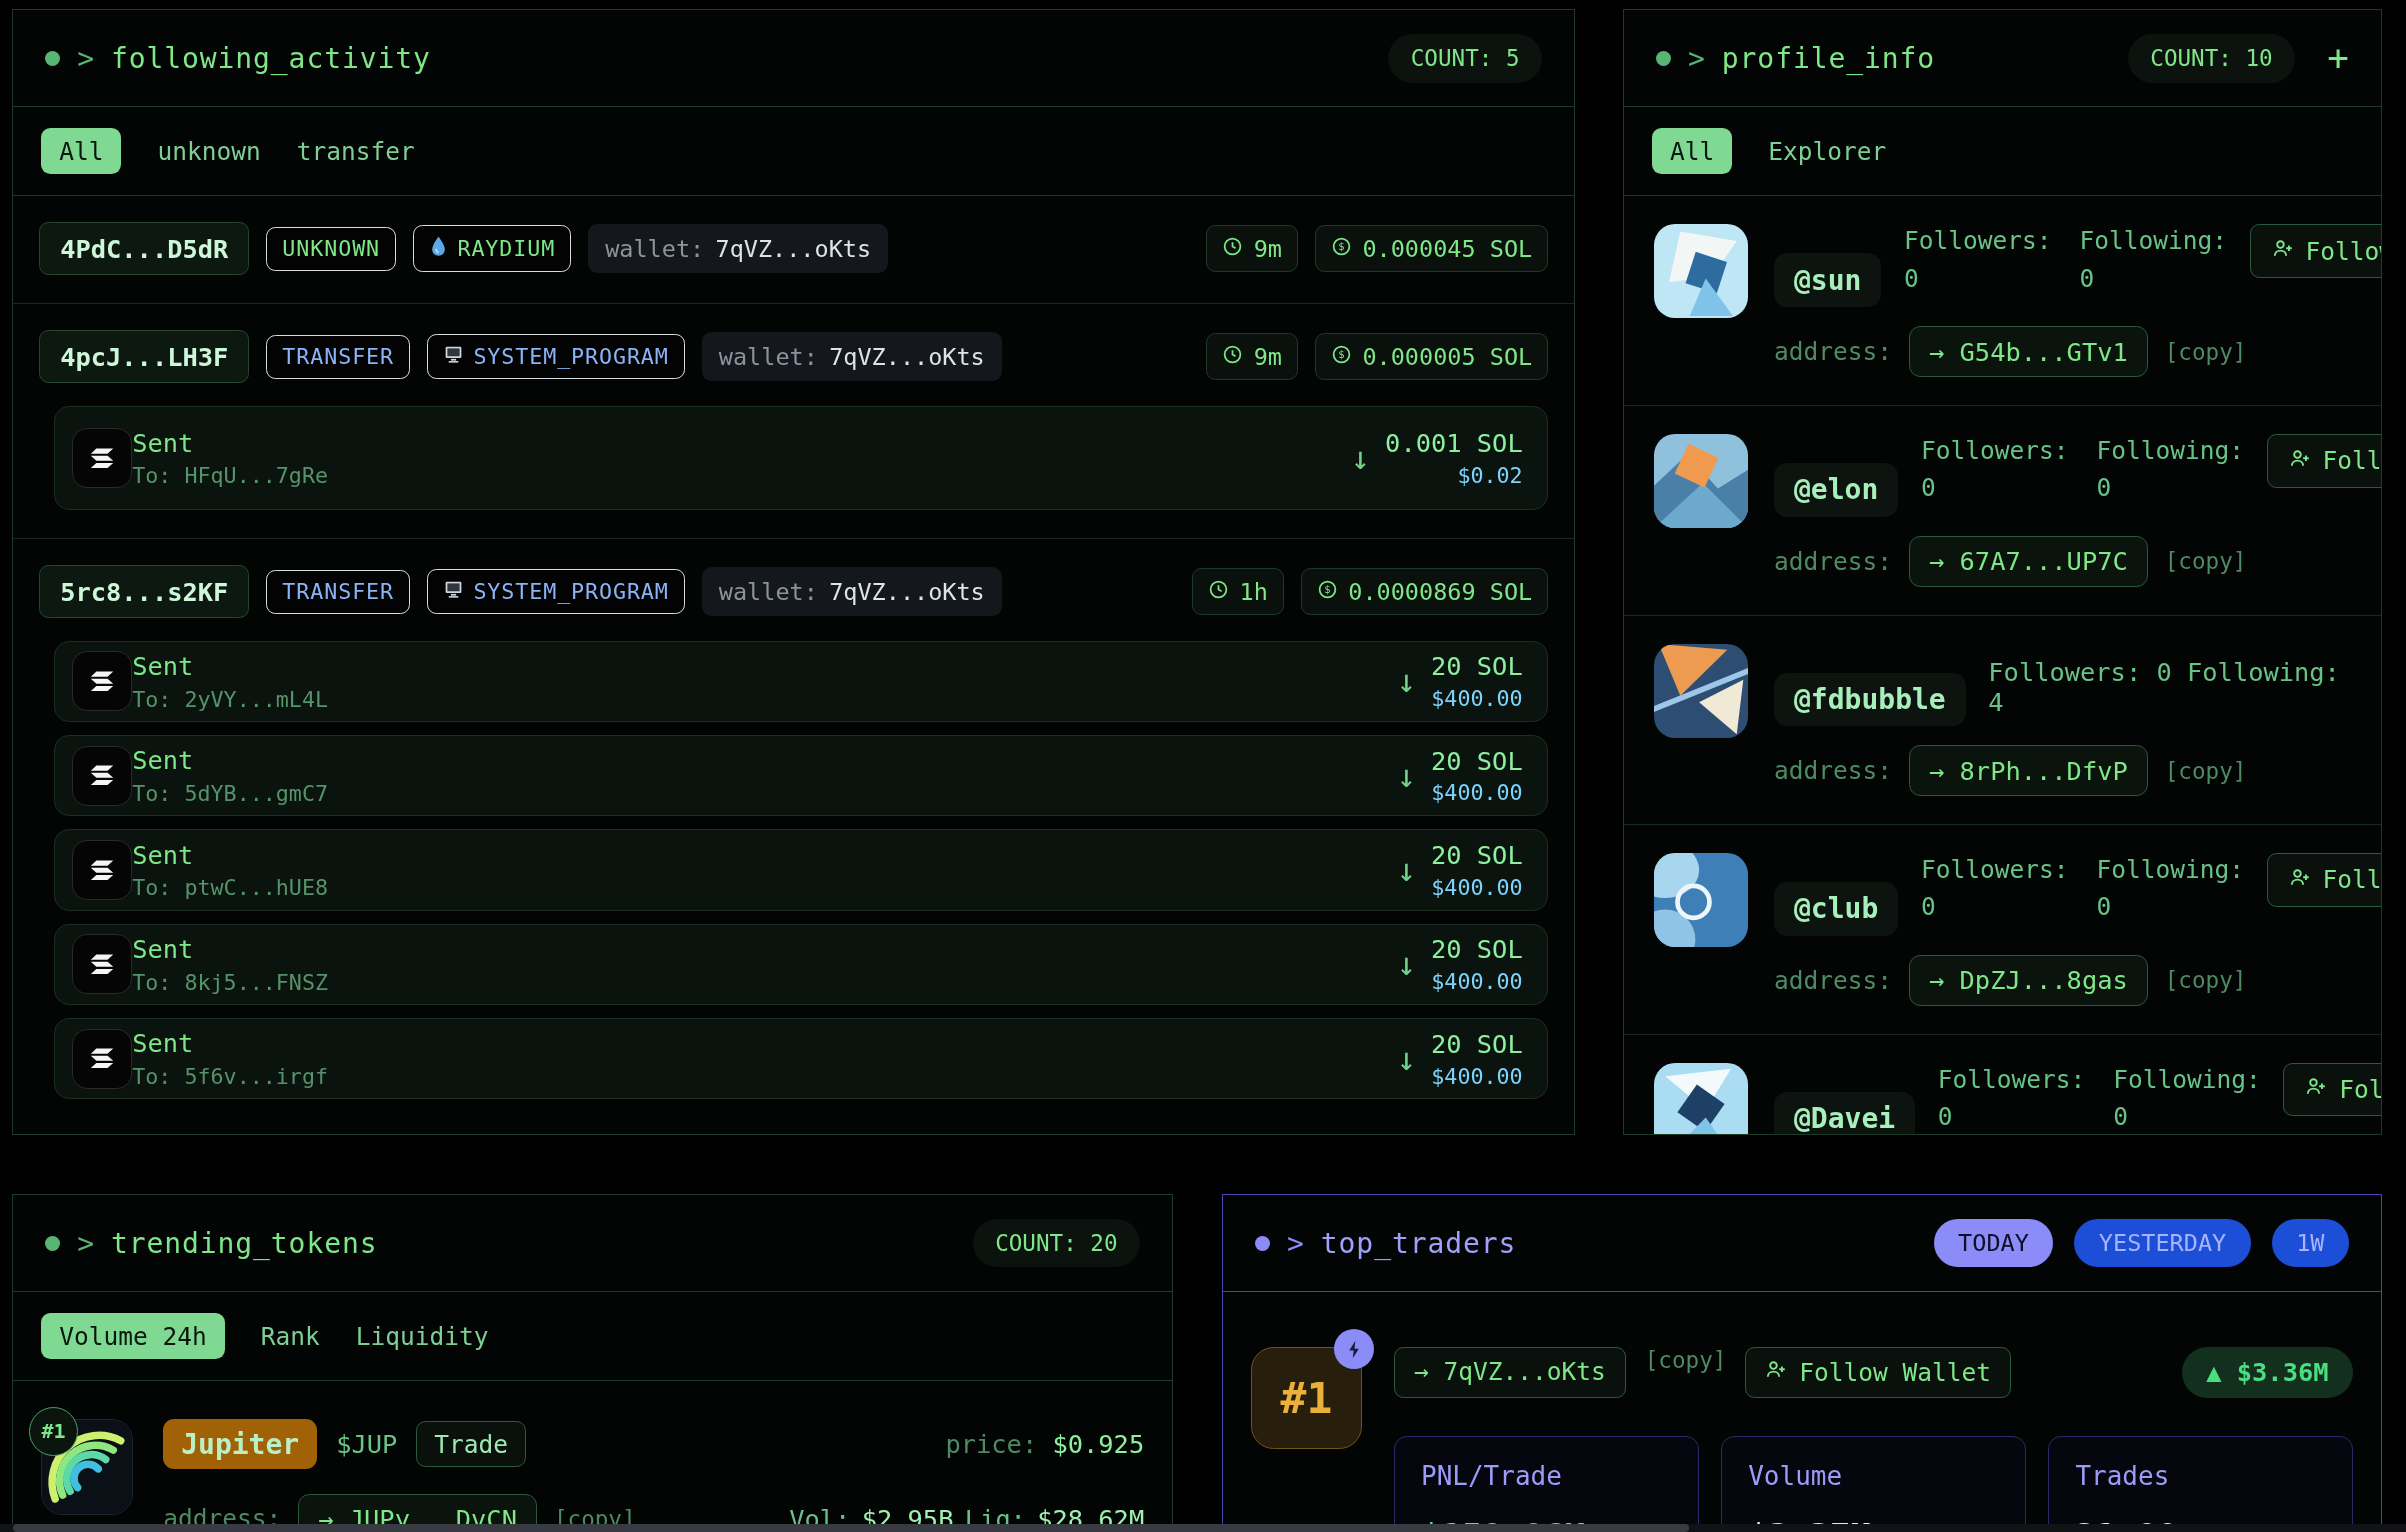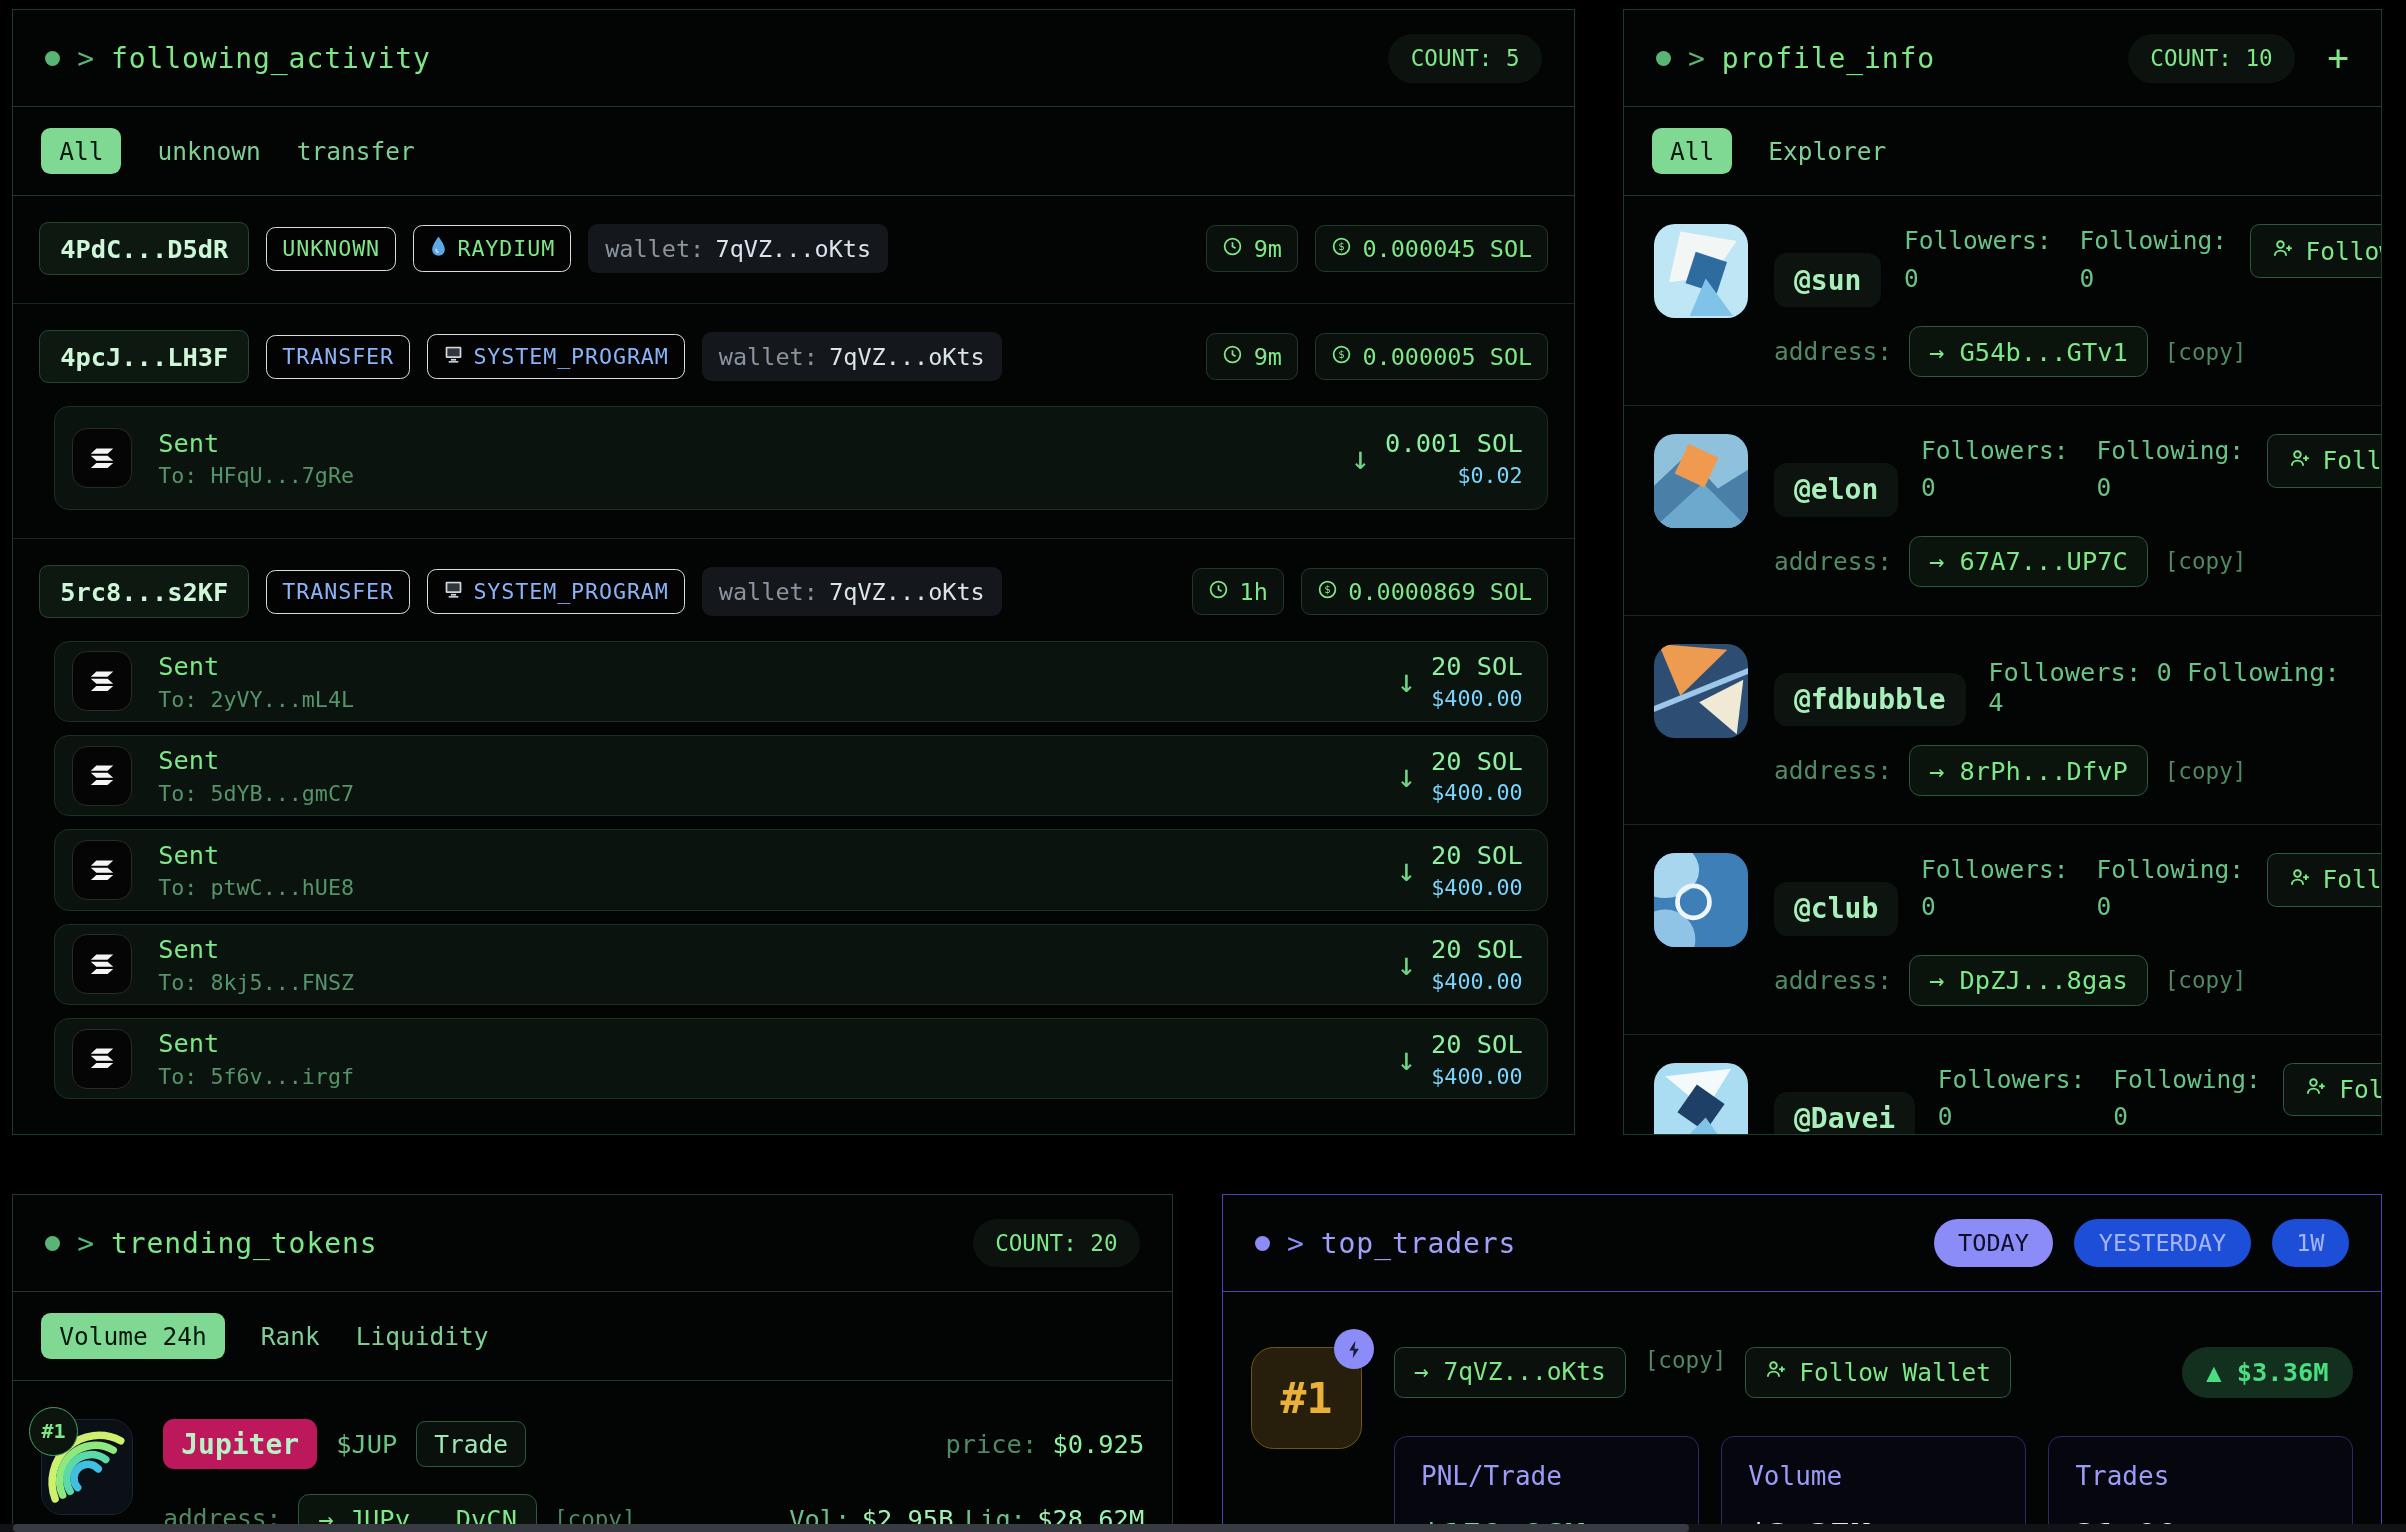--- a/index.html
+++ b/index.html
@@ -35,21 +35,21 @@
   .badge.green{color:#7ee787;} .badge.blue{color:#8ab4f8;}
   .walletchip{background:#14171b;border-radius:9.4px;padding:10.4px 17px;font-size:23.5px;color:#8b949e;display:flex;gap:11.3px;}
   .walletchip .wv{color:#dbe4ec;}
   .spacer{flex:1;}
   .minichip{display:inline-flex;gap:10.4px;align-items:center;border:0.9px solid #1f3a2a;background:#0a100b;
     border-radius:9.4px;padding:8.5px 15px;font-size:23.5px;color:#7ee787;white-space:nowrap;}
 
   .desc{margin-top:26px;font-size:26px;color:#b9f0c4;}
 
   .subcards{margin-top:22.6px;padding-left:15px;display:flex;flex-direction:column;gap:13px;}
-  .subcard{display:flex;align-items:center;gap:26px;background:#0a130d;border:0.9px solid #1c3022;
+  .subcard{display:flex;align-items:center;background:#0a130d;border:0.9px solid #1c3022;
     border-radius:15px;padding:9.4px 24.5px 9.4px 17px;box-sizing:border-box;}
   .subcard.tall{padding-top:21px;padding-bottom:21px;}
   .solbox{width:58px;height:58px;border-radius:15px;background:#050505;border:0.9px solid #2a2a2a;
     display:flex;align-items:center;justify-content:center;flex:none;}
   .sentcol .a{font-size:25.4px;color:#7ee787;}
   .sentcol .b{font-size:21.7px;color:#55936a;margin-top:5.6px;}
   .amountwrap{margin-left:auto;display:flex;align-items:center;gap:15px;}
   .downarrow{font-size:32px;color:#6fd388;line-height:1;}
   .amountcol{text-align:right;}
   .amountcol .a{font-size:25.4px;color:#8df0a0;}
@@ -74,21 +74,21 @@
   .copy{font-size:22.6px;color:#4f8a64;cursor:pointer;}
 
   .trow{display:flex;gap:30px;padding:38px 28px 0 28px;}
   .tokwrap{position:relative;flex:none;}
   .tokavatar{width:90px;height:94px;border-radius:21px;overflow:hidden;background:#0a0f14;border:0.9px solid #1c2630;}
   .rankcircle{position:absolute;left:-12.2px;top:-12.2px;width:49px;height:49px;border-radius:50%;
     background:#0b140d;border:1.9px solid #45a368;color:#7ee787;font-size:20px;font-weight:bold;
     display:flex;align-items:center;justify-content:center;box-sizing:border-box;}
   .tkcol{flex:1;min-width:0;}
   .tkrow1{display:flex;align-items:center;gap:19px;}
-  .tkname{background:#be185d;border-radius:11.3px;padding:8.5px 18px;font-weight:bold;font-size:28px;color:#b9f0c4;}
+  .tkname{background:#a16207;border-radius:11.3px;padding:8.5px 18px;font-weight:bold;font-size:28px;color:#b9f0c4;}
   .tksym{font-size:25.4px;color:#68c387;}
   .tradebtn{border:0.9px solid #2c5a3e;border-radius:9.4px;padding:7.5px 17px;font-size:24.5px;color:#9fe8b4;
     background:#0a110c;cursor:pointer;}
   .priceline{margin-left:auto;font-size:25.4px;color:#4f8a64;}
   .priceline .pv{color:#8df0a0;}
   .tkrow2{display:flex;align-items:center;gap:17px;margin-top:24.5px;}
   .volliq{margin-left:auto;font-size:25.4px;color:#6bbf8a;display:flex;gap:11.3px;}
   .volliq .vv{color:#9ff0b2;}
 
   .ttabs{margin-left:auto;display:flex;gap:21px;align-items:center;}

